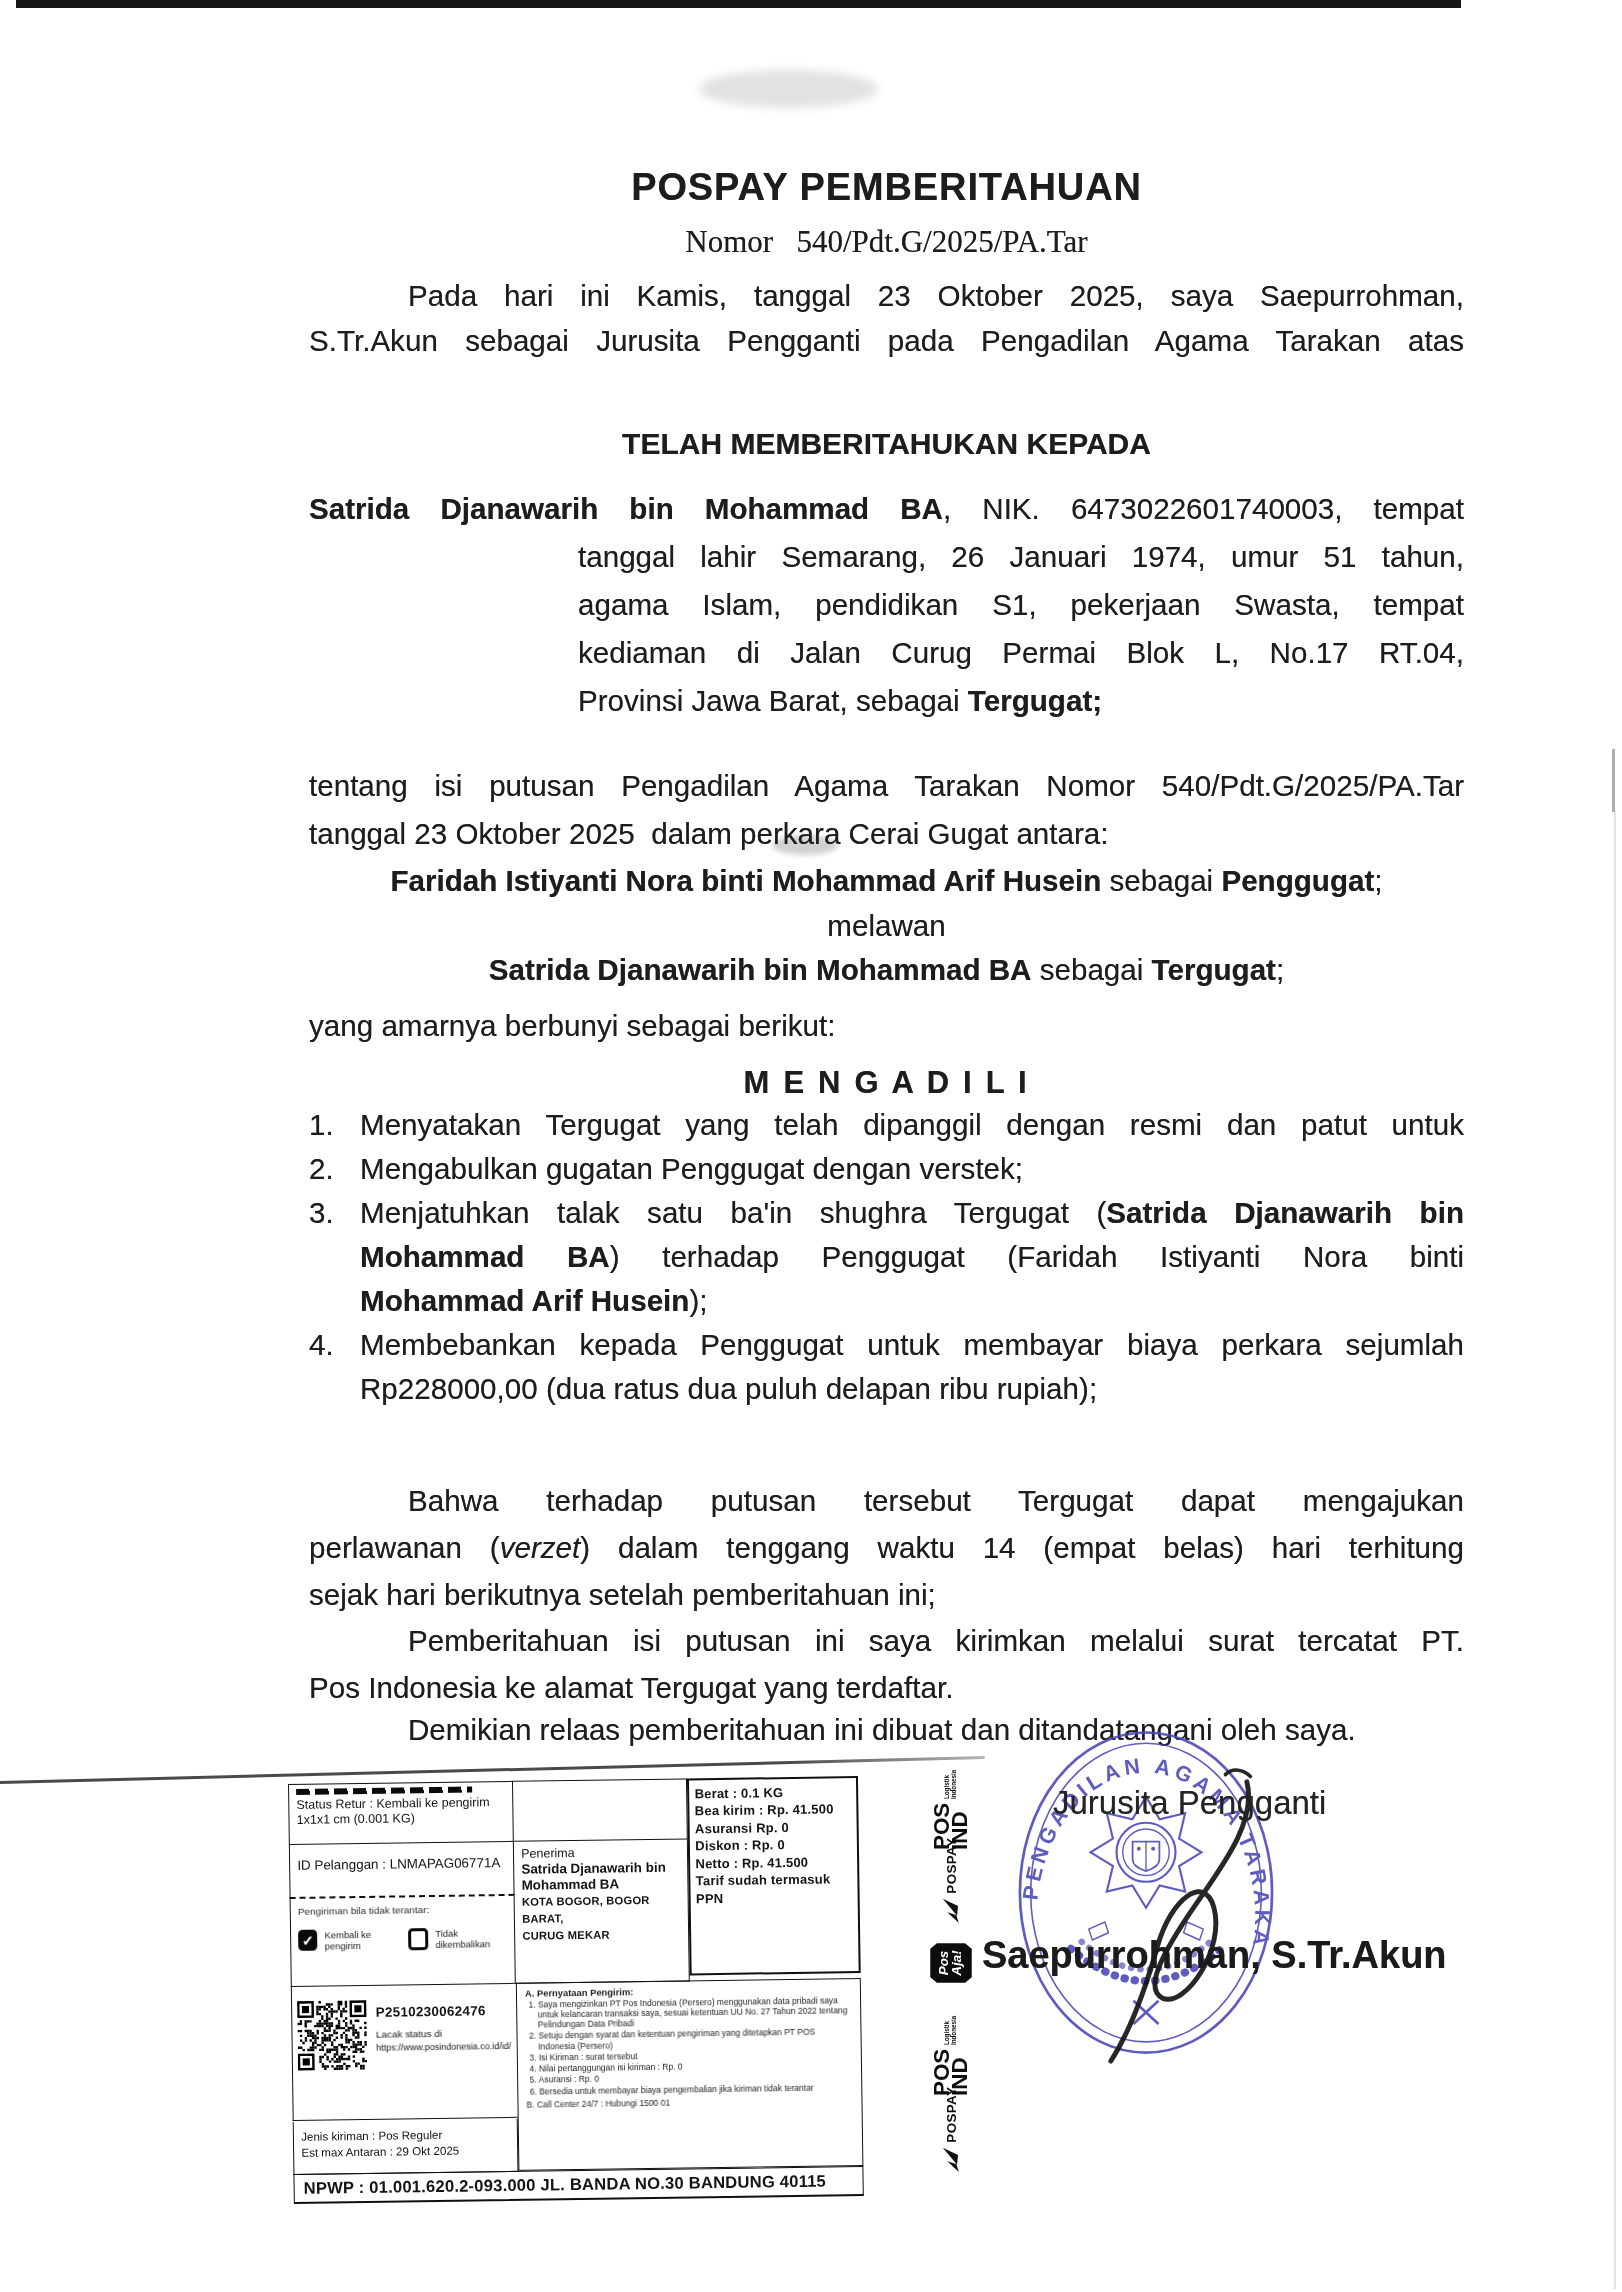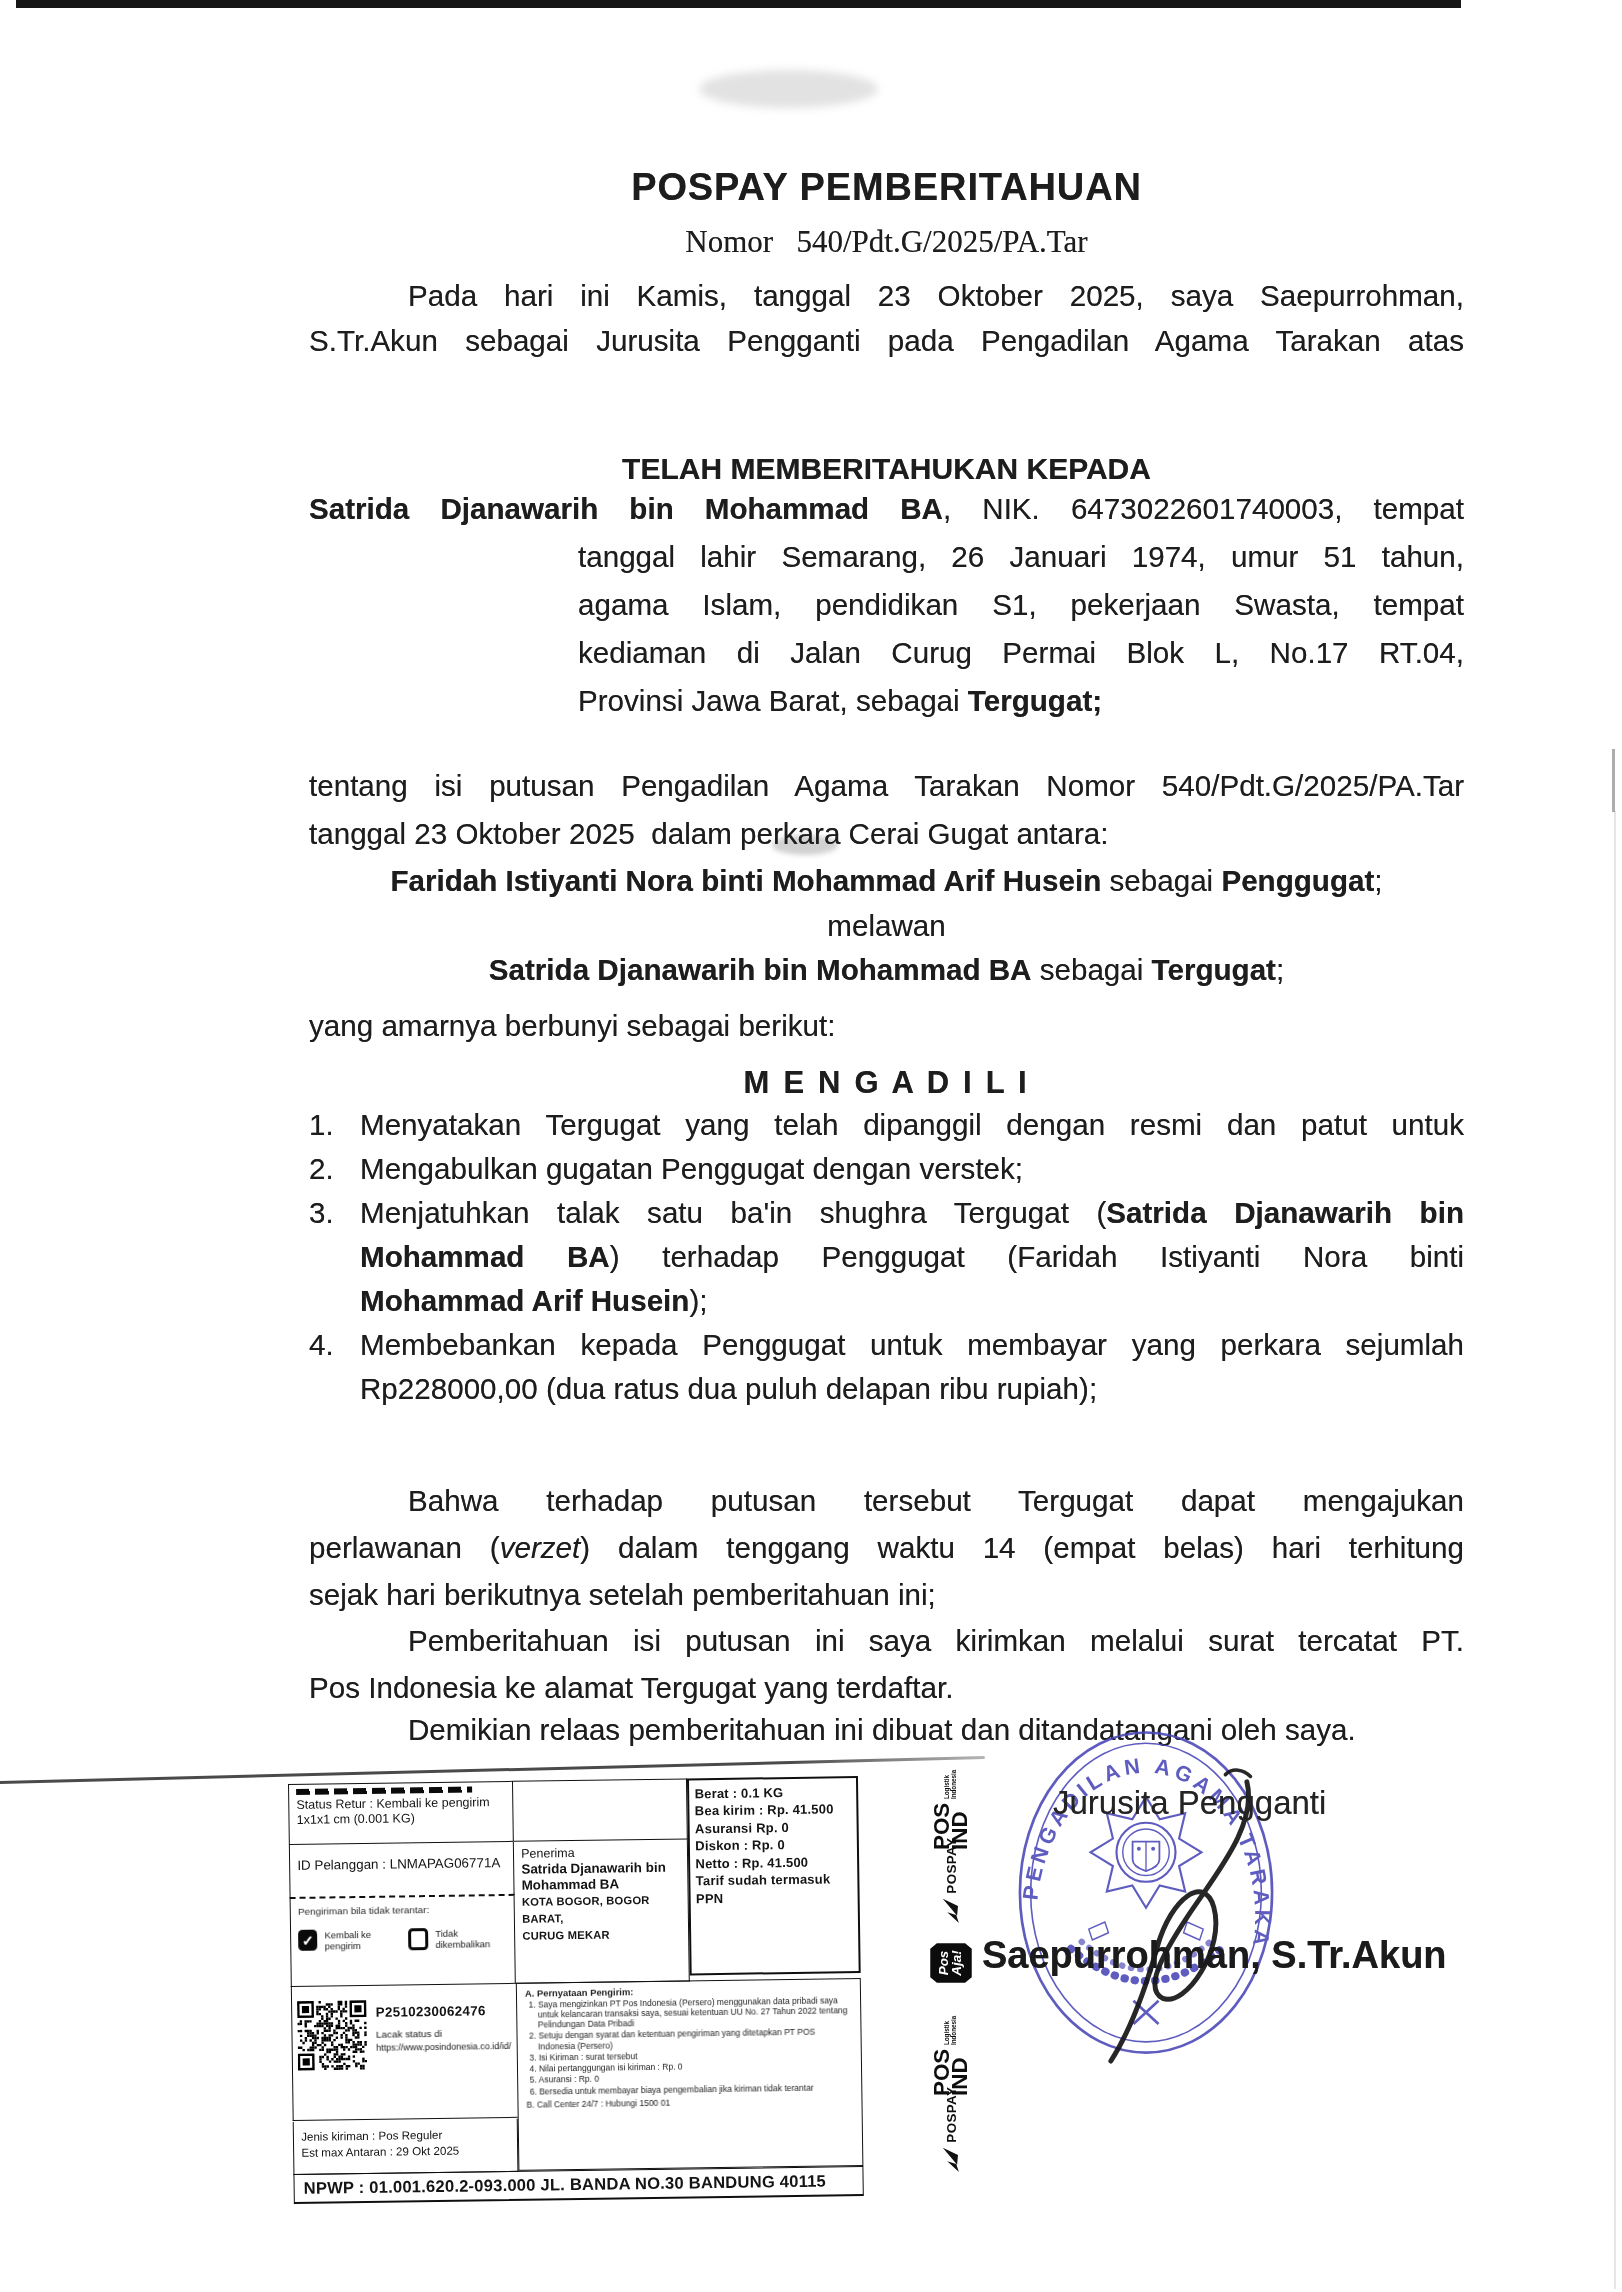--- a/index.html
+++ b/index.html
@@ -99,21 +99,21 @@
       <div class="blk ctr" id="b-title" style="top: 167px; line-height: 41px;">
         <div class="ln c"><span>POSPAY PEMBERITAHUAN</span></div>
       </div>
       <div class="blk ctr" id="b-nomor" style="top: 221px; line-height: 41px; font-family: Liberation Serif, serif;">
         <div class="ln c"><span>Nomor   540/Pdt.G/2025/PA.Tar</span></div>
       </div>
       <div class="blk" id="b-p1" style="top: 273px; line-height: 45px;">
         <div class="ln j" style="padding-left: 99px;"><span>Pada hari ini Kamis, tanggal 23 Oktober 2025, saya Saepurrohman,</span></div>
         <div class="ln j"><span>S.Tr.Akun sebagai Jurusita Pengganti pada Pengadilan Agama Tarakan atas</span></div>
       </div>
-      <div class="blk ctr" id="b-telah" style="top: 423px; line-height: 41px; margin-top: 25px;">
+      <div class="blk ctr" id="b-telah" style="top: 423px; line-height: 41px;">
         <div class="ln c"><span>TELAH MEMBERITAHUKAN KEPADA</span></div>
       </div>
       <div class="blk" id="b-party" style="top: 485px; line-height: 48px;">
         <div class="ln j"><span style="font-weight: 700;">Satrida Djanawarih bin Mohammad BA</span><span>, NIK. 6473022601740003, tempat</span></div>
         <div class="ln j" style="padding-left: 269px;"><span>tanggal lahir Semarang, 26 Januari 1974, umur 51 tahun,</span></div>
         <div class="ln j" style="padding-left: 269px;"><span>agama Islam, pendidikan S1, pekerjaan Swasta, tempat</span></div>
         <div class="ln j" style="padding-left: 269px;"><span>kediaman di Jalan Curug Permai Blok L, No.17 RT.04,</span></div>
         <div class="ln l" style="padding-left: 269px;"><span>Provinsi Jawa Barat, sebagai </span><span style="font-weight: 700;">Tergugat;</span></div>
       </div>
       <div class="blk" id="b-tentang" style="top: 762px; line-height: 48px;">
@@ -134,21 +134,21 @@
       </div>
       <div class="blk ctr" id="b-mengadili" style="top: 1062px; line-height: 41px;">
         <div class="ln c"><span>M E N G A D I L I</span></div>
       </div>
       <div class="blk" id="b-list" style="top: 1103px; line-height: 44px;">
         <div class="ln j" style="padding-left: 51px;"><span class="mark">1.</span><span>Menyatakan Tergugat yang telah dipanggil dengan resmi dan patut untuk</span></div>
         <div class="ln l" style="padding-left: 51px;"><span class="mark">2.</span><span>Mengabulkan gugatan Penggugat dengan verstek;</span></div>
         <div class="ln j" style="padding-left: 51px;"><span class="mark">3.</span><span>Menjatuhkan talak satu ba'in shughra Tergugat (</span><span style="font-weight: 700;">Satrida Djanawarih bin</span></div>
         <div class="ln j" style="padding-left: 51px;"><span style="font-weight: 700;">Mohammad BA</span><span>) terhadap Penggugat (</span><span style="font-weight: 400;">Faridah Istiyanti Nora binti</span></div>
         <div class="ln l" style="padding-left: 51px;"><span style="font-weight: 700;">Mohammad Arif Husein</span><span>);</span></div>
-        <div class="ln j" style="padding-left: 51px;"><span class="mark">4.</span><span>Membebankan kepada Penggugat untuk membayar yang perkara sejumlah</span></div>
+        <div class="ln j" style="padding-left: 51px;"><span class="mark">4.</span><span>Membebankan kepada Penggugat untuk membayar biaya perkara sejumlah</span></div>
         <div class="ln l" style="padding-left: 51px;"><span>Rp228000,00 (dua ratus dua puluh delapan ribu rupiah);</span></div>
       </div>
       <div class="blk" id="b-bahwa" style="top: 1477px; line-height: 47px;">
         <div class="ln j" style="padding-left: 99px;"><span>Bahwa terhadap putusan tersebut Tergugat dapat mengajukan</span></div>
         <div class="ln j"><span>perlawanan (</span><span style="font-style: italic;">verzet</span><span>) dalam tenggang waktu 14 (empat belas) hari terhitung</span></div>
         <div class="ln l"><span>sejak hari berikutnya setelah pemberitahuan ini;</span></div>
       </div>
       <div class="blk" id="b-pemberitahuan" style="top: 1617px; line-height: 47px;">
         <div class="ln j" style="padding-left: 99px;"><span>Pemberitahuan isi putusan ini saya kirimkan melalui surat tercatat PT.</span></div>
         <div class="ln l"><span>Pos Indonesia ke alamat Tergugat yang terdaftar.</span></div>

